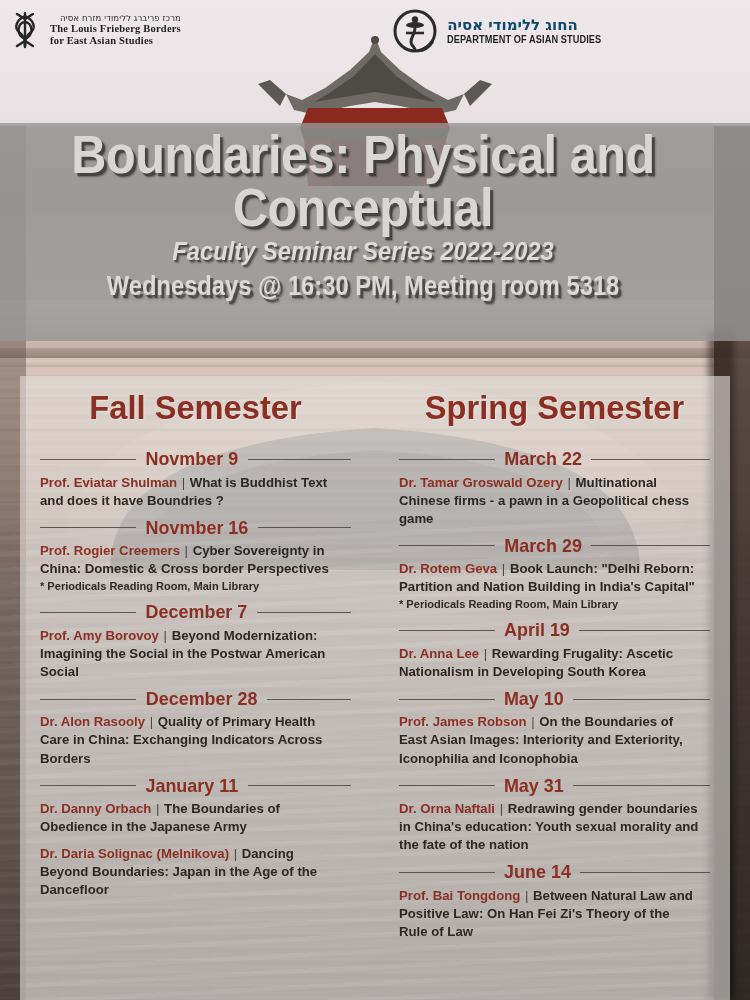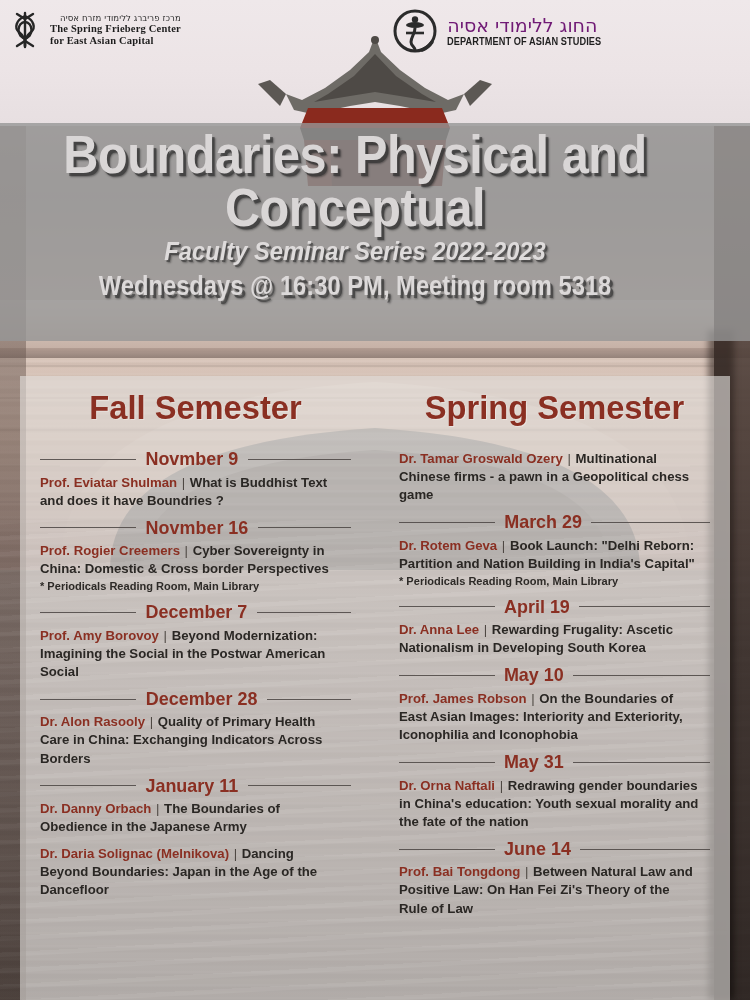--- a/index.html
+++ b/index.html
@@ -98,30 +98,30 @@
   }
   .logo-left .en{
     font-family:"Liberation Serif", serif;
     font-size:10.5px;color:#1d1d1d;font-weight:700;
     letter-spacing:.2px;white-space:nowrap;
   }
   .logo-right{position:absolute;right:10px;top:8px;display:flex;align-items:center;gap:9px;}
   .logo-right .mark{width:46px;height:46px;}
   .logo-right .txt{text-align:left;line-height:1.2;}
   .logo-right .heb{
-    font-size:19px;font-weight:400;color:#701a75;direction:rtl;
+    font-size:15px;font-weight:700;color:#0c4a6e;direction:rtl;
     font-family:"DejaVu Sans", sans-serif;
   }
   .logo-right .en{
     font-size:10px;font-weight:700;color:#1f1f1f;letter-spacing:.1px;
     transform:scaleX(.92);transform-origin:left center;white-space:nowrap;
   }
 
   
-  .title-wrap{position:absolute;left:0;top:128px;width:710px;text-align:center;}
+  .title-wrap{position:absolute;left:8px;top:128px;width:710px;text-align:center;}
   .title{
     font-family:"Liberation Sans", sans-serif;
     font-weight:700;font-size:54px;line-height:.98;
     color:#d9d6d6;
     transform:scaleX(.90);
     letter-spacing:-0.5px;
     text-shadow:
        3px 3px 0 rgba(50,50,50,.62),
        4px 4px 2px rgba(30,30,30,.45);
     margin:0 auto;
@@ -265,22 +265,22 @@
             <path d="M17 6 C8 10 6 18 11 22 C16 26 18 30 17 36"></path>
             <path d="M17 6 C26 10 28 18 23 22 C18 26 16 30 17 36"></path>
             <path d="M9 4 L17 9 L25 4"></path>
             <path d="M9 36 L17 31 L25 36"></path>
           </g>
           <ellipse cx="17" cy="20" rx="6.5" ry="8" fill="none" stroke="#262626" stroke-width="2.4"></ellipse>
         </svg>
       </div>
       <div class="txt">
         <div class="heb">מרכז פריברג ללימודי מזרח אסיה</div>
-        <div class="en">The  Spring  Frieberg  Center</div>
-        <div class="en">for    East    Asian    Capital</div>
+        <div class="en">The  Louis  Frieberg  Borders</div>
+        <div class="en">for    East    Asian    Studies</div>
       </div>
     </div>
 
     <div class="logo-right">
       <div class="mark">
         <svg width="46" height="46" viewBox="0 0 46 46">
           <circle cx="23" cy="23" r="20" fill="none" stroke="#2b2b2b" stroke-width="3"></circle>
           <path d="M40 34 A20 20 0 0 1 30 42" fill="none" stroke="#2b2b2b" stroke-width="3.5" stroke-linecap="round"></path>
           <ellipse cx="23" cy="17" rx="9" ry="3" fill="#2b2b2b"></ellipse>
           <circle cx="23" cy="11.5" r="3.2" fill="#2b2b2b"></circle>
@@ -351,20 +351,25 @@
           </div>
           <div class="entry">
             <div class="talk"><span class="speaker">Dr. Daria Solignac (Melnikova)</span><span class="bar"> | </span><span>Dancing Beyond Boundaries: Japan in the Age of the Dancefloor</span></div>
           </div>
         </div>
     </div>
     <div class="col">
       <div class="col-title">Spring Semester</div>
       <div id="spring-list">
           <div class="entry">
+            <div class="date-row">
+              <div class="rule short"></div>
+              <div class="date">March 22</div>
+              <div class="rule"></div>
+            </div>
             <div class="talk"><span class="speaker">Dr. Tamar Groswald Ozery</span><span class="bar"> | </span><span>Multinational Chinese firms - a pawn in a Geopolitical chess game</span></div>
           </div>
           <div class="entry">
             <div class="date-row">
               <div class="rule short"></div>
               <div class="date">March 29</div>
               <div class="rule"></div>
             </div>
             <div class="talk"><span class="speaker">Dr. Rotem Geva</span><span class="bar"> | </span><span>Book Launch: "Delhi Reborn: Partition and Nation Building in India's Capital"</span></div>
             <div class="note">* Periodicals Reading Room, Main Library</div>

